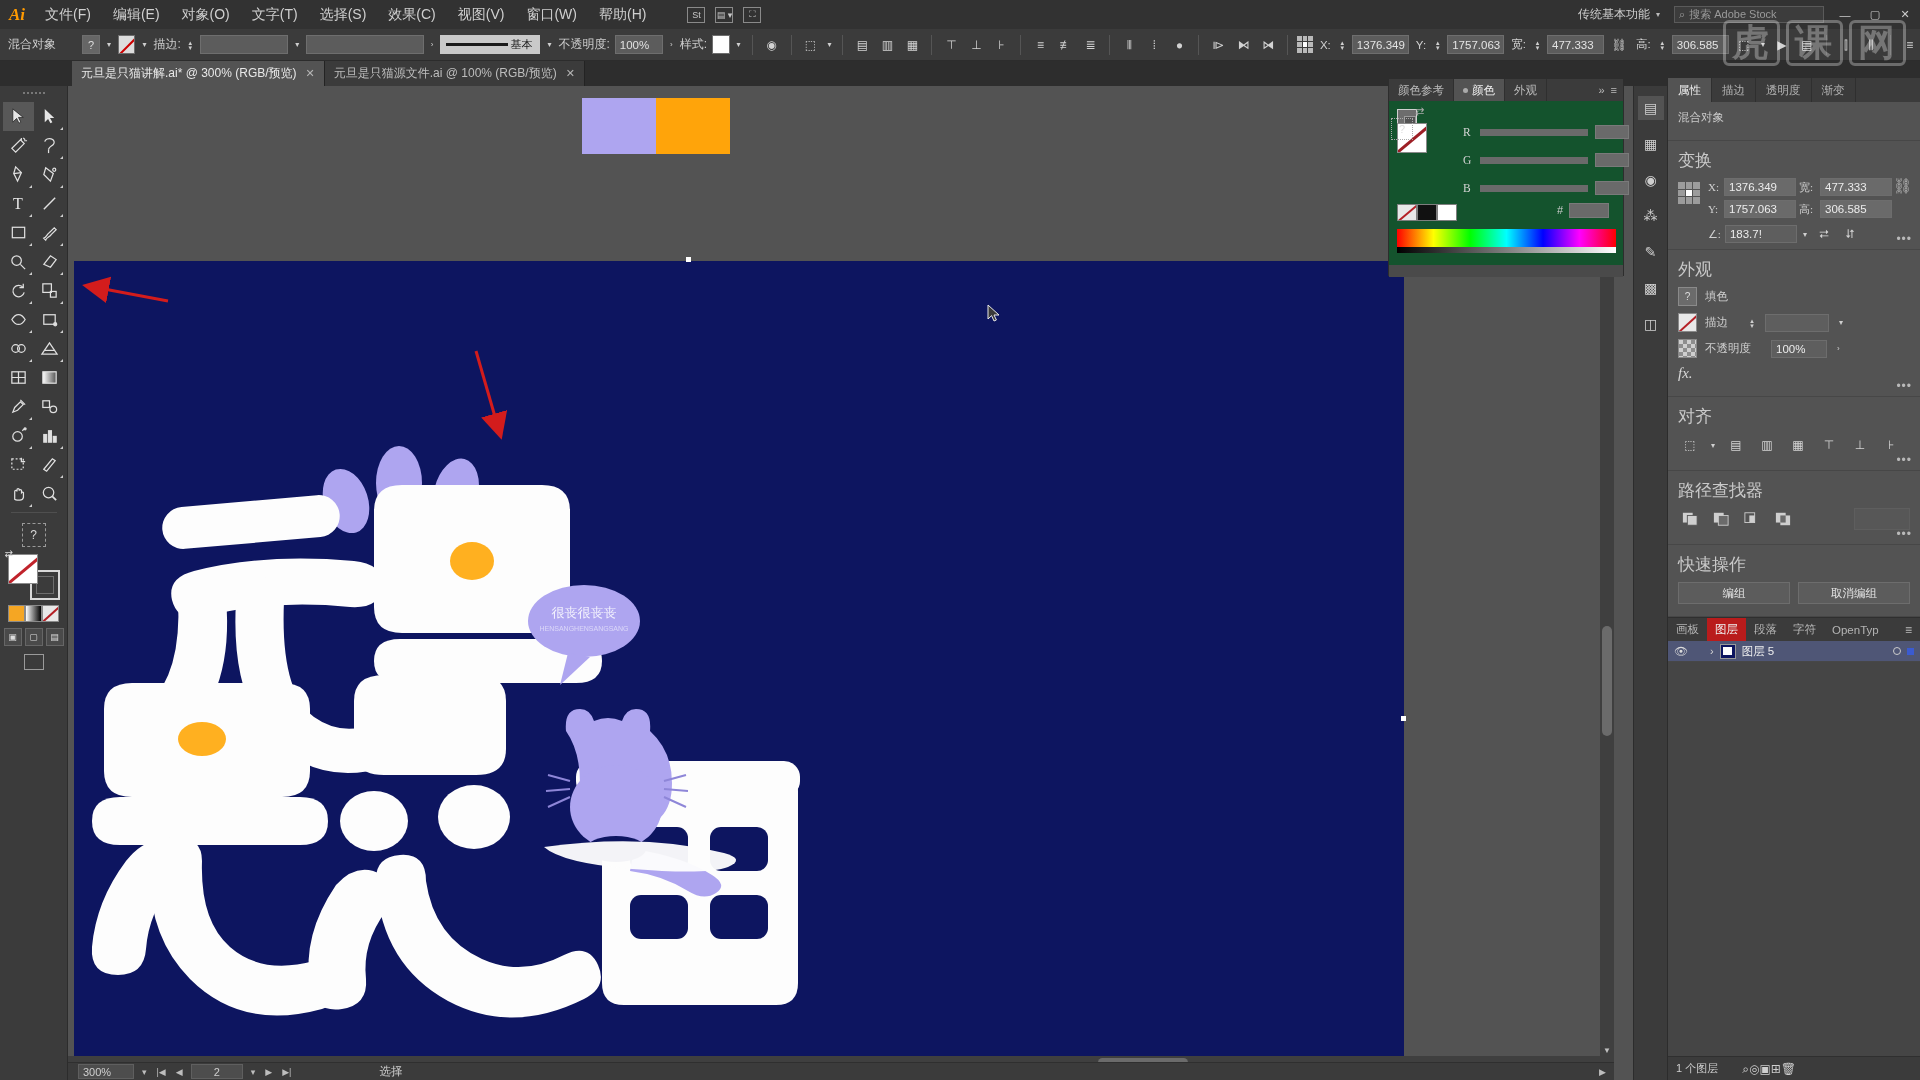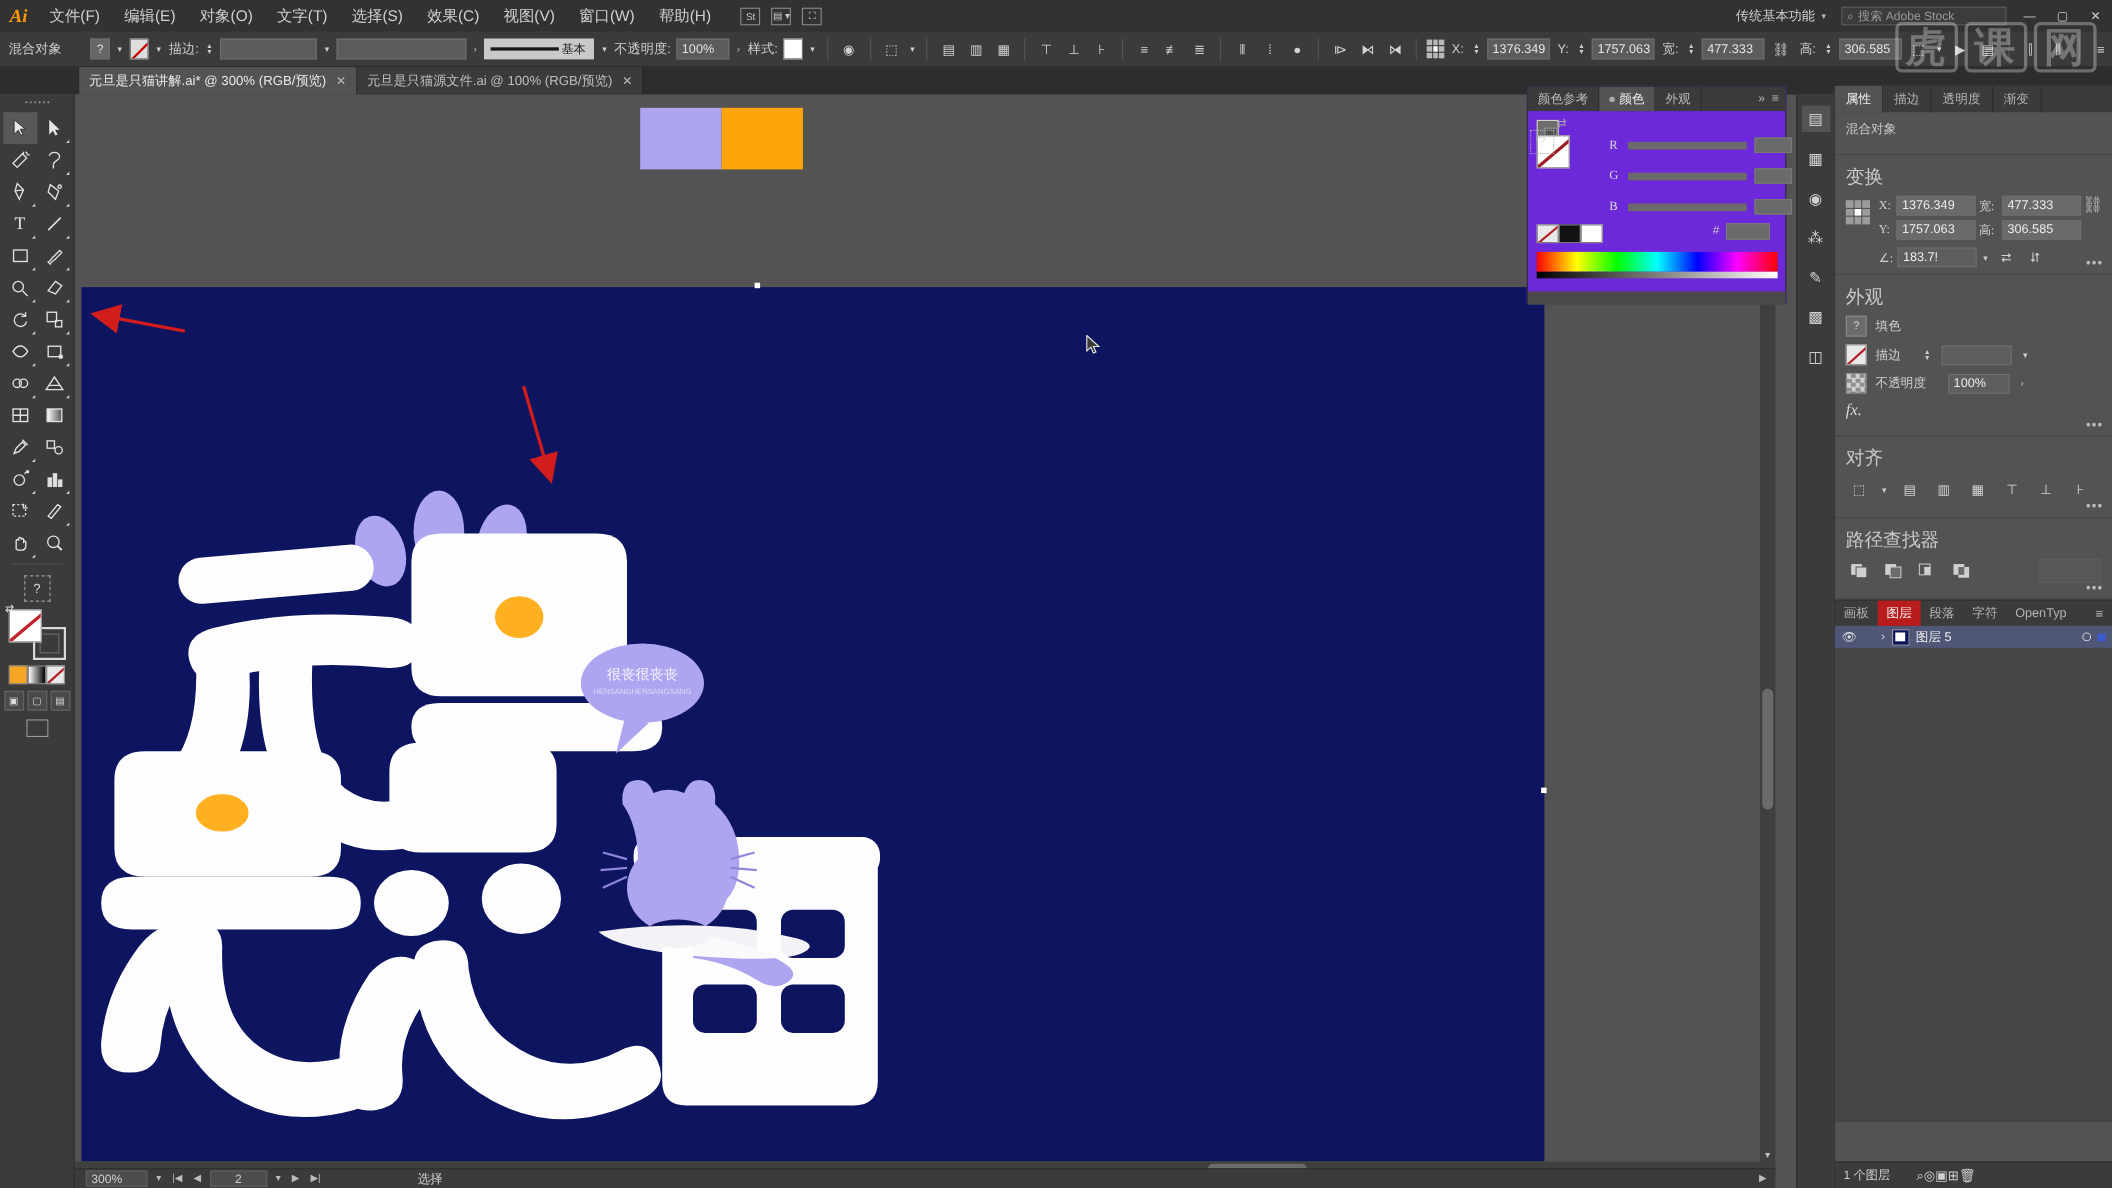--- a/index.html
+++ b/index.html
@@ -31,21 +31,21 @@
   .ws-name{ font-size:12px; color:#cfcfcf; padding-right:6px;}
   .ws-caret{ font-size:8px; color:#bbb; padding-right:14px;}
   .search-box{
     width:150px; height:17px; background:#3c3c3c; border:1px solid #5a5a5a;
     font-size:11px; color:#9a9a9a; display:flex; align-items:center; padding-left:4px;
     margin-right:6px;
   }
   .win-btns{ display:flex; }
   .win-btn{ width:30px; height:29px; display:flex; align-items:center; justify-content:center;
     font-size:11px; color:#ccc;}
-  .menu-sep-icons{ display:flex; align-items:center; gap:10px; margin-left:16px;justify-content:flex-end;}
+  .menu-sep-icons{ display:flex; align-items:center; gap:10px; margin-left:30px;justify-content:flex-end;}
   .mi-sq{ width:18px; height:16px; border:1px solid #8a8a8a; display:flex; align-items:center;
     justify-content:center; font-size:9px; color:#c8c8c8;}
 
   
   .ctrlbar{
     position:absolute; left:0; top:29px; width:1920px; height:32px;
     background:#3b3b3b; border-bottom:1px solid #2c2c2c;
     display:flex; align-items:center; padding-left:8px; gap:5px; overflow:hidden;
   }
   .cb-label{ font-size:12px; color:#cdcdcd; white-space:nowrap; }
@@ -188,21 +188,21 @@
     display:flex; align-items:center; padding-left:4px; font-size:11px;}
   .sb-page{ width:52px; height:15px; background:#4d4d4d; border:1px solid #5f5f5f;
     display:flex; align-items:center; justify-content:center; font-size:11px;}
   .sb-arrow{ color:#bdbdbd; font-size:9px; padding:0 2px;}
   .sb-status{ margin-left:80px; font-size:11.5px;}
   .sb-tail{ margin-left:auto; padding-right:8px; font-size:9px; color:#bdbdbd;}
 
   
   .colorpanel{
     position:absolute; left:1388px; top:78px; width:236px; height:198px;
-    background:#6d28d9; border:1px solid #2d2d2d; z-index:30;
+    background:#14532d; border:1px solid #2d2d2d; z-index:30;
   }
   .cp-tabs{ height:22px; background:#3b3b3b; display:flex; align-items:stretch; }
   .cp-tab{ padding:0 9px; display:flex; align-items:center; font-size:11.5px; color:#b9b9b9;
     border-right:1px solid #2f2f2f;}
   .cp-tab.active{ background:#535353; color:#eee;}
   .cp-tab .dot{ width:5px;height:5px;border-radius:50%;background:#aaa; margin-right:4px;}
   .cp-menu{ margin-left:auto; display:flex; align-items:center; gap:6px; padding:0 6px; color:#bbb; font-size:11px;}
   .cp-body{ position:relative; height:176px;}
   .cp-fs{ position:absolute; left:8px; top:8px; width:40px; height:40px;}
   .cp-fs .f{ position:absolute; left:0; top:0; width:20px; height:20px; background:#6d6d6d;
@@ -993,20 +993,27 @@
               <rect x="7" y="5" width="11" height="11" fill="#cfcfcf"></rect>
               <rect x="7" y="5" width="6" height="8" fill="#6b6b6b"></rect>
             </svg>
         </div>
         <div style="flex:1;"></div>
         <div class="qa-btn" style="width:56px;flex:none;opacity:.45;"></div>
       </div>
       <span class="dots">•••</span>
     </div>
 
+    <div class="pr-sec" style="padding-bottom:12px;">
+      <div class="pr-sub">快速操作</div>
+      <div class="qa-btns">
+        <div class="qa-btn">编组</div>
+        <div class="qa-btn">取消编组</div>
+      </div>
+    </div>
 
     <div class="layers-tabs">
       <div class="lt">画板</div>
       <div class="lt active">图层</div>
       <div class="lt">段落</div>
       <div class="lt">字符</div>
       <div class="lt">OpenTyp</div>
       <div class="lt-menu">≡</div>
     </div>
     <div class="layer-row">

